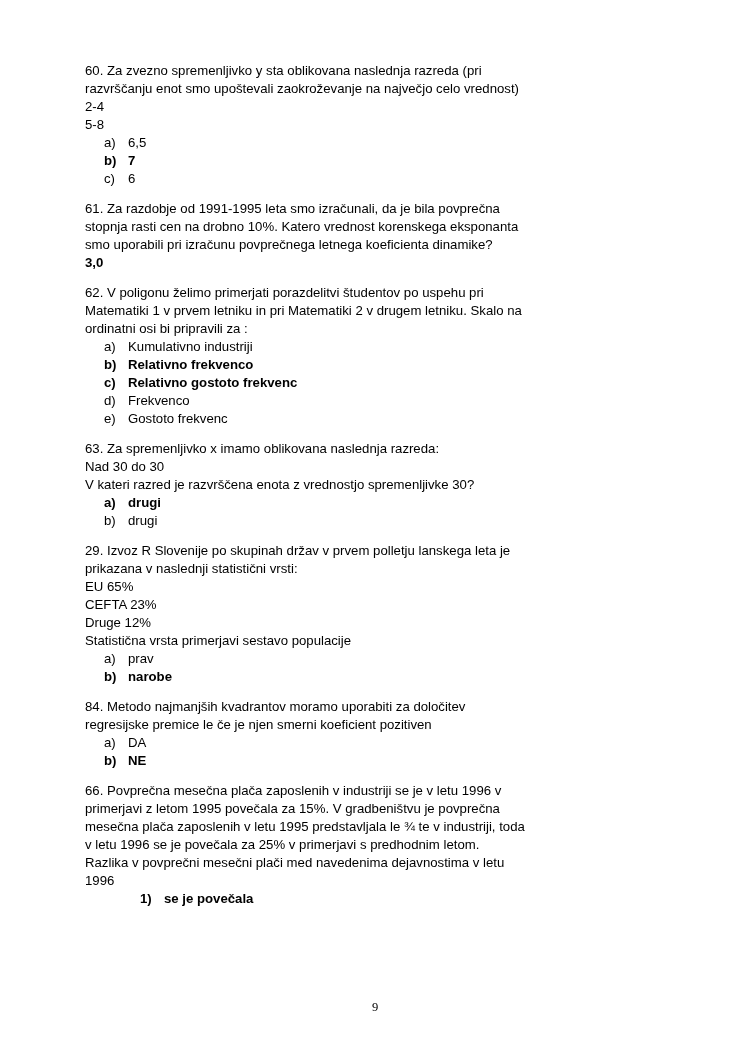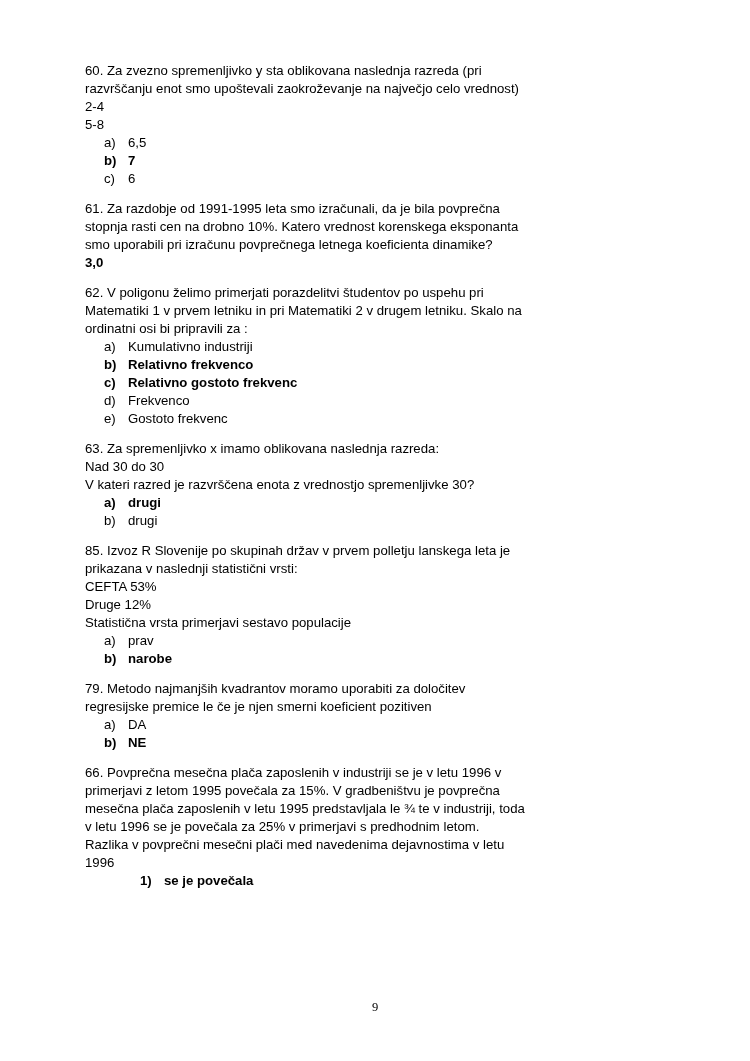--- a/index.html
+++ b/index.html
@@ -139,37 +139,38 @@
             <span class="marker">a)</span>
             <span class="otext">drugi</span>
           </li>
           <li class="option">
             <span class="marker">b)</span>
             <span class="otext">drugi</span>
           </li>
         </ul>
       </div>
       <div class="question-block">
-        <p class="q-line">85. Izvoz R Slovenije po skupinah držav v prvem polletju lanskega leta je prikazana v naslednji statistični vrsti:</p>
-        <p class="q-line">CEFTA 53%</p>
+        <p class="q-line">29. Izvoz R Slovenije po skupinah držav v prvem polletju lanskega leta je prikazana v naslednji statistični vrsti:</p>
+        <p class="q-line">EU 65%</p>
+        <p class="q-line">CEFTA 23%</p>
         <p class="q-line">Druge 12%</p>
         <p class="q-line">Statistična vrsta primerjavi sestavo populacije</p>
         <ul class="options">
           <li class="option">
             <span class="marker">a)</span>
             <span class="otext">prav</span>
           </li>
           <li class="option bold">
             <span class="marker">b)</span>
             <span class="otext">narobe</span>
           </li>
         </ul>
       </div>
       <div class="question-block">
-        <p class="q-line">79. Metodo najmanjših kvadrantov moramo uporabiti za določitev regresijske premice le če je njen smerni koeficient pozitiven</p>
+        <p class="q-line">84. Metodo najmanjših kvadrantov moramo uporabiti za določitev regresijske premice le če je njen smerni koeficient pozitiven</p>
         <ul class="options">
           <li class="option">
             <span class="marker">a)</span>
             <span class="otext">DA</span>
           </li>
           <li class="option bold">
             <span class="marker">b)</span>
             <span class="otext">NE</span>
           </li>
         </ul>

